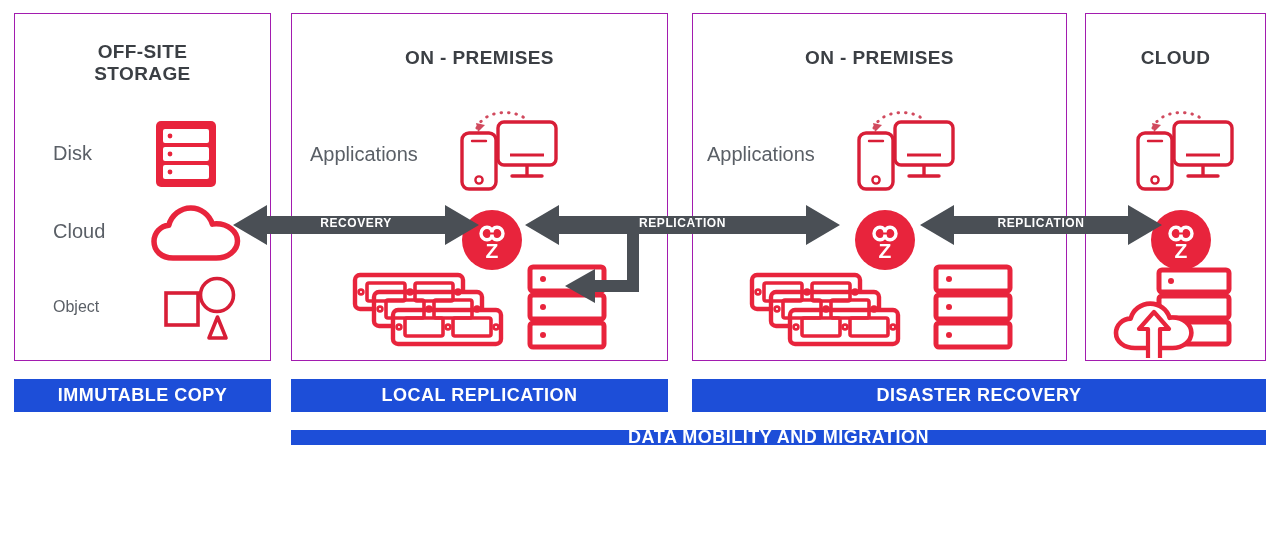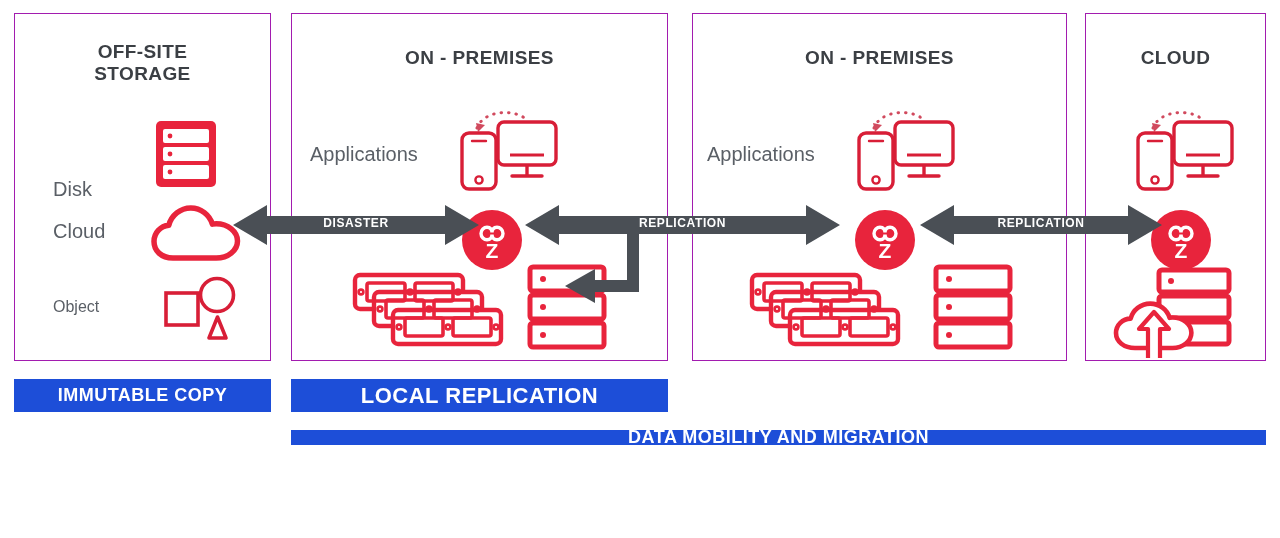--- a/index.html
+++ b/index.html
@@ -69,21 +69,21 @@
 <body>
 
 <div class="stage">
 
   <div class="panel" style="left:14px;top:13px;width:257px;height:348px;">
     <div class="panel-title" style="top:27px;font-size:19px;">
       <div>OFF-SITE</div>
       <div>STORAGE</div>
     </div>
 
-    <div class="side-label" style="left:38px;top:128px;font-size:20px;margin-top:36px;">Disk</div>
+    <div class="side-label" style="left:38px;top:128px;font-size:20px;">Disk</div>
     <div class="ico" style="left:138px;top:104px;">
       <svg width="66" height="72" viewBox="0 0 66 72">
         <rect x="3" y="3" width="60" height="66" rx="5" fill="#e8243c"></rect>
         <rect x="10" y="11" width="46" height="14" rx="2" fill="#ffffff"></rect>
         <rect x="10" y="29" width="46" height="14" rx="2" fill="#ffffff"></rect>
         <rect x="10" y="47" width="46" height="14" rx="2" fill="#ffffff"></rect>
         <circle cx="17" cy="18" r="2.4" fill="#e8243c"></circle>
         <circle cx="17" cy="36" r="2.4" fill="#e8243c"></circle>
         <circle cx="17" cy="54" r="2.4" fill="#e8243c"></circle>
       </svg>
@@ -300,21 +300,21 @@
 
         <path d="M37 92 L37 63 L28 63 L43 46 L58 63 L49 63 L49 92" fill="#ffffff" stroke="#e8243c" stroke-width="4.2" stroke-linejoin="round"></path>
       </svg>
     </div>
   </div>
 
   <div class="arrow-wrap" style="left:233px;top:200px;width:246px;height:50px;">
     <svg width="246" height="50" viewBox="0 0 246 50">
       <path d="M0 25 L34 5 L34 16 L212 16 L212 5 L246 25 L212 45 L212 34 L34 34 L34 45 Z" fill="#4a4f55"></path>
     </svg>
-    <div class="arrow-label" style="top:16px;font-size:12px;">DISASTER</div>
+    <div class="arrow-label" style="top:16px;font-size:12px;">RECOVERY</div>
   </div>
 
   <div class="arrow-wrap" style="left:525px;top:200px;width:315px;height:112px;">
     <svg width="315" height="112" viewBox="0 0 315 112">
 
       <path d="M0 25 L34 5 L34 16 L281 16 L281 5 L315 25 L281 45 L281 34 L34 34 L34 45 Z" fill="#4a4f55"></path>
 
       <path d="M102 34 L102 94 L70 94 L70 83 L40 100 L70 117 L70 106 L114 106 L114 34 Z" fill="#4a4f55" transform="translate(0,-14)"></path>
     </svg>
     <div class="arrow-label" style="top:16px;font-size:12px;width:315px;">REPLICATION</div>
@@ -324,22 +324,25 @@
     <svg width="242" height="50" viewBox="0 0 242 50">
       <path d="M0 25 L34 5 L34 16 L208 16 L208 5 L242 25 L208 45 L208 34 L34 34 L34 45 Z" fill="#4a4f55"></path>
     </svg>
     <div class="arrow-label" style="top:16px;font-size:12px;">REPLICATION</div>
   </div>
 
   <div class="bar" style="left:14px;top:379px;width:257px;height:33px;font-size:18px;">
     <span>IMMUTABLE COPY</span>
   </div>
 
-  <div class="bar" style="left:291px;top:379px;width:377px;height:33px;font-size:22px;">
+  <div class="bar" style="left:291px;top:379px;width:377px;height:33px;font-size:18px;">
     <span>LOCAL REPLICATION</span>
   </div>
 
+  <div class="bar" style="left:692px;top:379px;width:574px;height:33px;font-size:18px;">
+    <span>DISASTER RECOVERY</span>
+  </div>
 
   <div class="bar" style="left:291px;top:430px;width:975px;height:15px;font-size:18px;">
     <span>DATA MOBILITY AND MIGRATION</span>
   </div>
 
 </div>
 
 </body></html>

